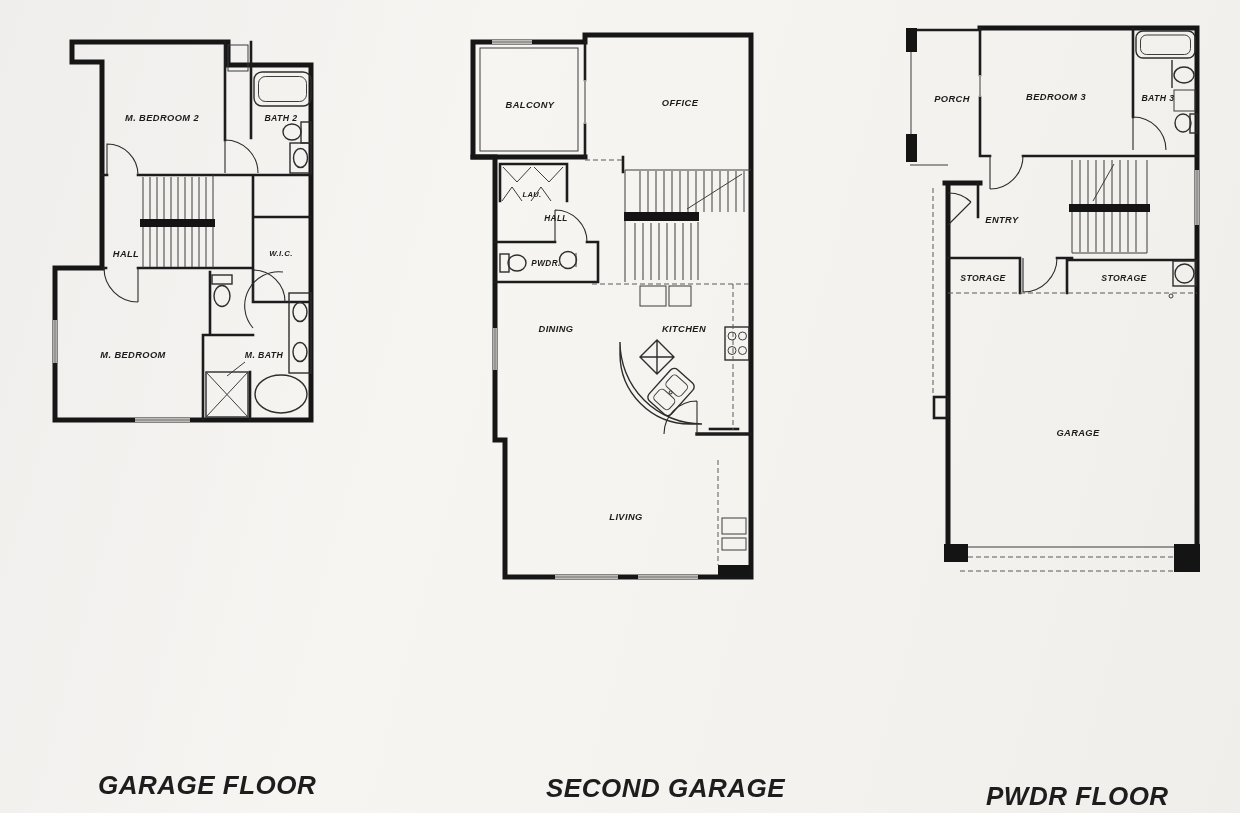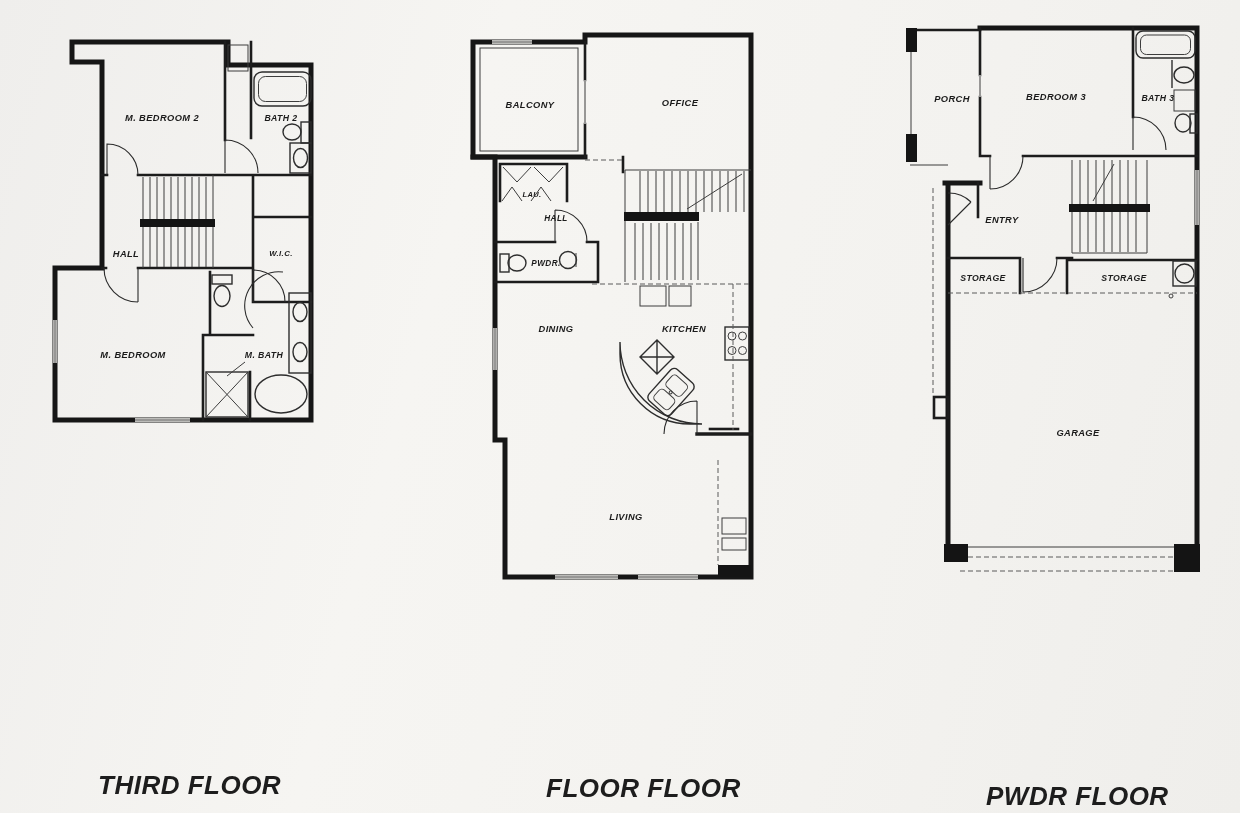--- a/index.html
+++ b/index.html
@@ -299,15 +299,15 @@
     <text class="rl" x="62" y="82">PORCH</text>
     <text class="rl" x="166" y="80">BEDROOM 3</text>
     <text class="rl s88" x="268" y="81">BATH 3</text>
     <text class="rl" x="112" y="203">ENTRY</text>
     <text class="rl s88" x="93" y="261">STORAGE</text>
     <text class="rl s88" x="234" y="261">STORAGE</text>
     <text class="rl" x="188" y="416">GARAGE</text>
   </g>
 </svg>
 
-<div class="floor-title" style="left:98px;top:770px">THIRD FLOOR</div>
-<div class="floor-title" style="left:546px;top:773px">FLOOR FLOOR</div>
+<div class="floor-title" style="left:98px;top:770px">GARAGE FLOOR</div>
+<div class="floor-title" style="left:546px;top:773px">SECOND GARAGE</div>
 <div class="floor-title" style="left:986px;top:781px">PWDR FLOOR</div>
 
 </body></html>

